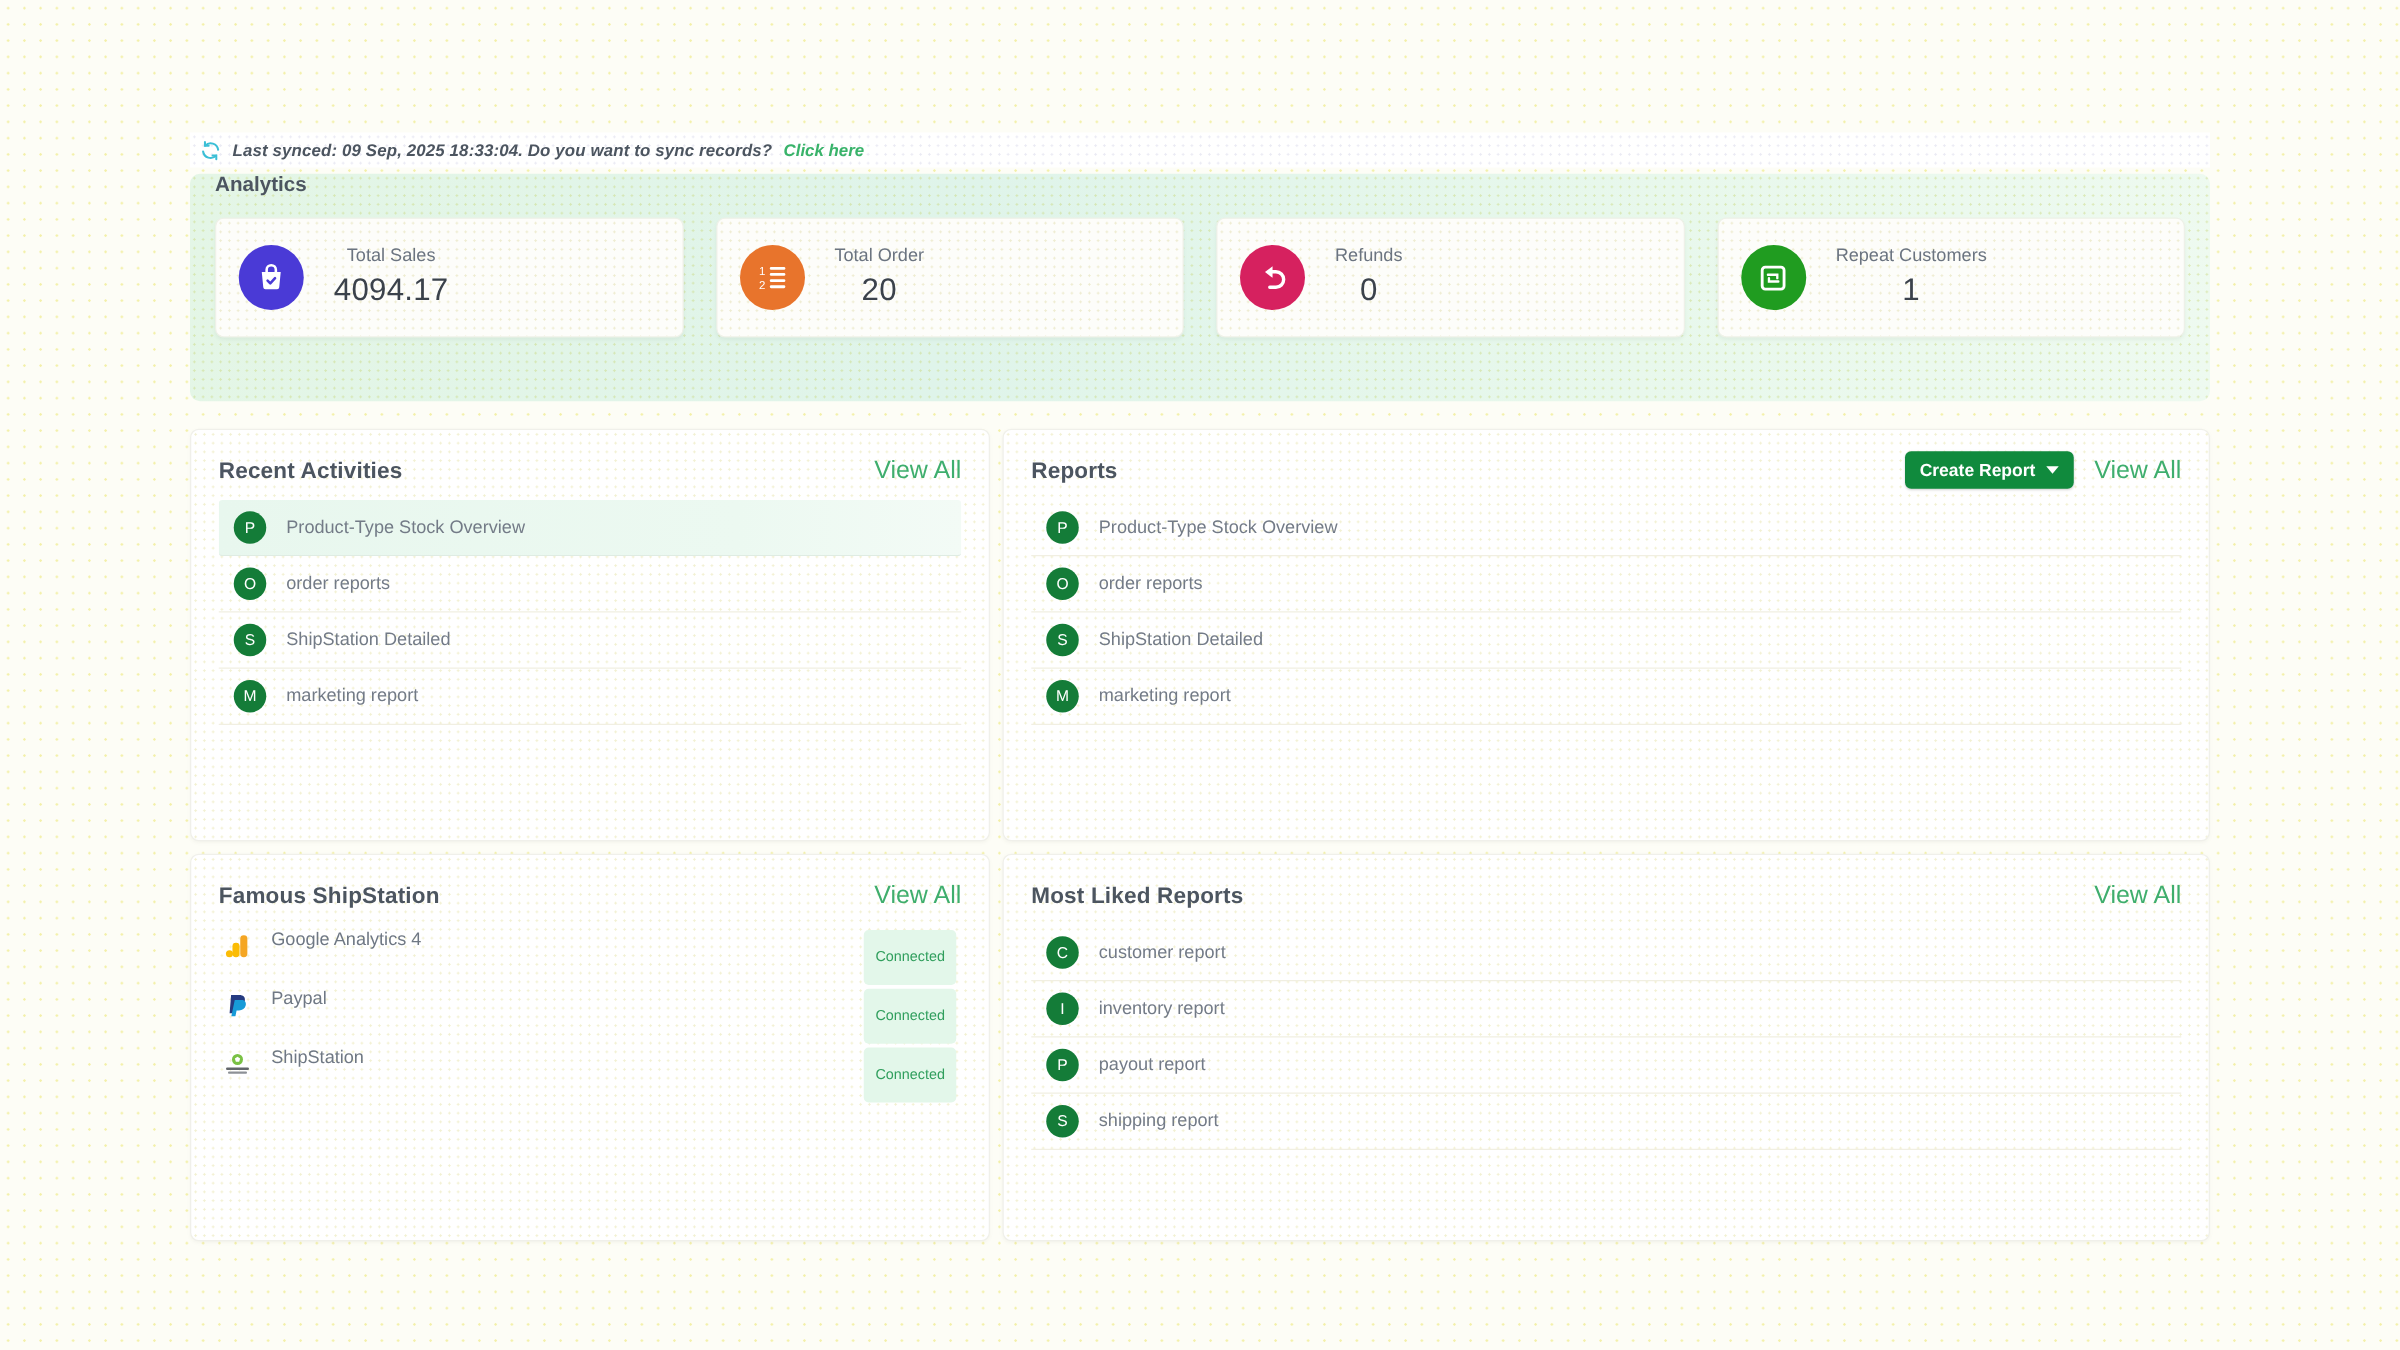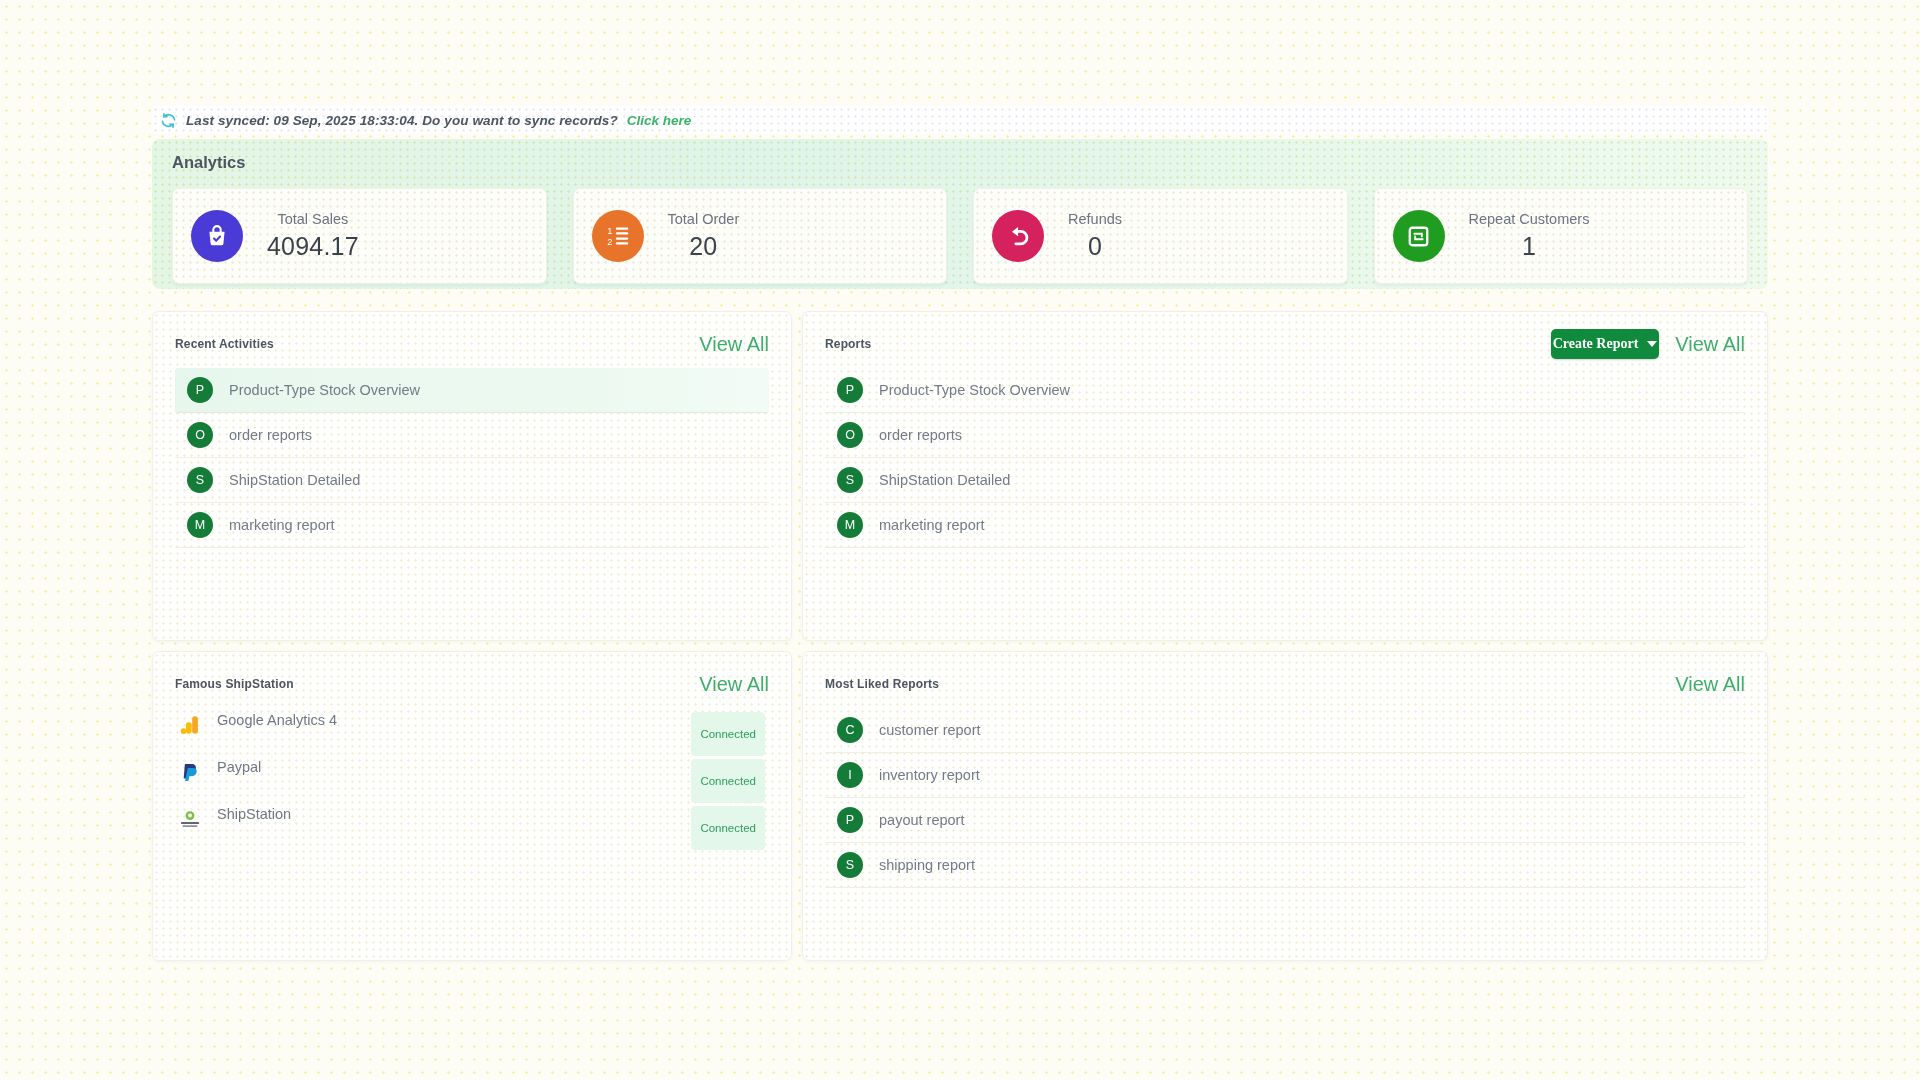--- a/index.html
+++ b/index.html
@@ -54,25 +54,25 @@
     font-style: italic;
     font-weight: bold;
     color: #39b36a;
     text-decoration: none;
     white-space: nowrap;
   }
 
   
   .analytics {
     margin-top: 5px;
-    height: 150px;
+    height: 182px;
     border-radius: 8px;
     background: linear-gradient(100deg, #e4f6e6 0%, #dff4ea 38%, #e8f8ec 72%, #eefaf0 100%);
     background-blend-mode: normal;
-    padding: 14px 20px 18px 20px;
+    padding: 0 20px 18px 20px;
     position: relative;
     overflow: hidden;
   }
   .analytics::after {
     content: "";
     position: absolute;
     inset: 0;
     background-image: radial-gradient(rgba(200,215,120,.45) 1px, transparent 1.1px);
     background-size: 7px 7px;
     pointer-events: none;
@@ -140,40 +140,40 @@
   .panel-row1 { height: 330px; }
   .panel-row2 { height: 310px; }
 
   .panel-head {
     display: flex;
     align-items: center;
     justify-content: space-between;
     height: 28px;
   }
   .panel-title {
-    font-size: 12px;
+    font-size: 18px;
     font-weight: bold;
     color: #4c5560;
     letter-spacing: .15px;
   }
   .head-right { display: flex; align-items: center; gap: 16px; }
   .view-all {
     font-size: 20px;
     color: #3fae6d;
     text-decoration: none;
     white-space: nowrap;
   }
   .create-report {
     background: #108a3d;
     color: #ffffff;
     border: none;
     border-radius: 5px;
     height: 30px;
-    padding: 0 2px;
-    font-family: Liberation Serif, serif;
+    padding: 0 12px;
+    font-family: Liberation Sans, sans-serif;
     font-size: 14px;
     font-weight: bold;
     display: flex;
     align-items: center;
     gap: 9px;
     cursor: pointer;
     box-shadow: 0 1px 2px rgba(0,0,0,.18);
   }
   .caret {
     width: 0; height: 0;

